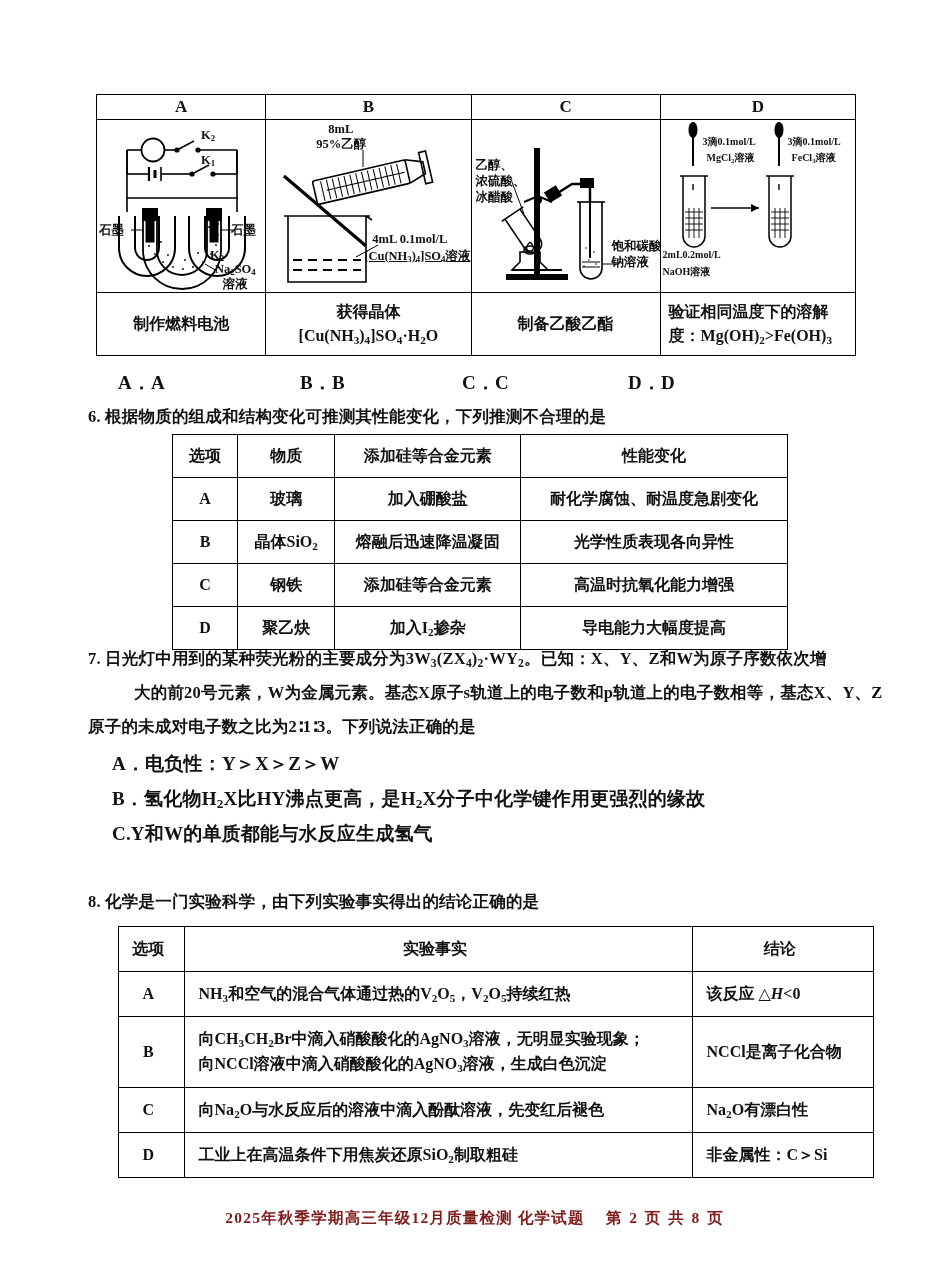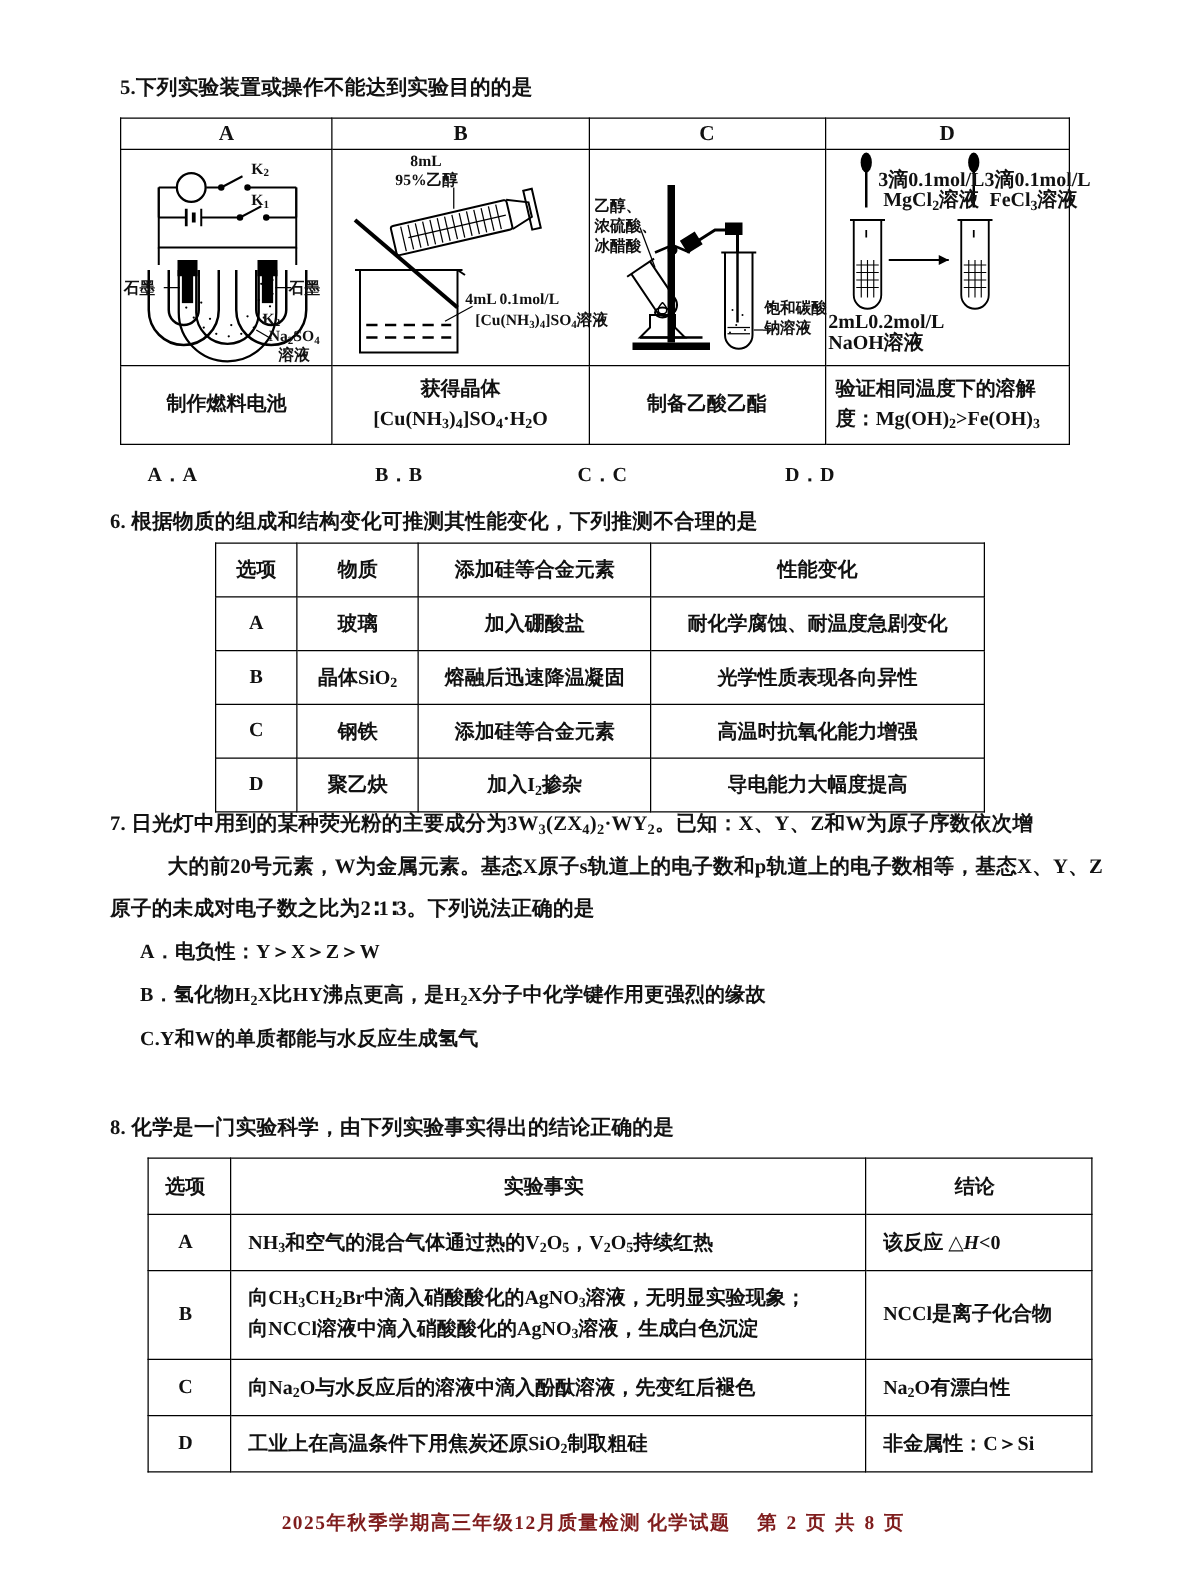--- a/index.html
+++ b/index.html
@@ -25,21 +25,21 @@
   .qtext {
     position: absolute;
     font-size: 16.5px;
     line-height: 1.55;
     letter-spacing: 0.2px;
     font-weight: 600;
     color: #121212;
   }
   .opt {
     position: absolute;
-    font-size: 16px;
+    font-size: 19px;
     font-weight: 600;
     color: #121212;
     letter-spacing: 0.2px;
   }
   sub { font-size: 70%; vertical-align: -0.25em; }
   .ital { font-style: italic; }
 
   
   table.ex {
     position: absolute;
@@ -94,31 +94,30 @@
   }
   .footer .pg { margin-left: 16px; letter-spacing: 2px; }
   .lbl {
     position: absolute;
     font-size: 12.5px;
     font-weight: 700;
     color: #111;
     white-space: nowrap;
     line-height: 1.15;
   }
-  .lbl.sm { font-size: 16px; }
+  .lbl.sm { font-size: 10px; }
 
   
   svg.fig { position:absolute; left:0; top:0; }
 </style>
 </head>
 <body>
 
 <div class="page">
 
-  <div class="qtext" style="left:96px; top:57px;">5.下列实验装置或操作不能达到实验目的的是</div>
 
   <table class="ex" id="table5">
     <tbody>
         <tr class="hdr">
       <td style="width:170px">A</td>
       <td style="width:205px">B</td>
       <td style="width:190px">C</td>
       <td style="width:195px">D</td>
     </tr>
 
@@ -267,21 +266,21 @@
 
             <g stroke="#000" stroke-width="1" fill="none">
               <path d="M97 47 L97 30"></path>
               <path d="M90 137 L112 125"></path>
             </g>
           </svg>
 
           <div class="lbl" style="left:62px; top:2px; text-align:center;">8mL</div>
           <div class="lbl" style="left:50px; top:17px;">95%乙醇</div>
           <div class="lbl" style="left:106px; top:112px;">4mL 0.1mol/L</div>
-          <div class="lbl" style="left:114px; top:129px;">[Cu(NH<sub>3</sub>)<sub>4</sub>]SO<sub>4</sub>溶液</div>
+          <div class="lbl" style="left:98px; top:129px;text-decoration:underline;">[Cu(NH<sub>3</sub>)<sub>4</sub>]SO<sub>4</sub>溶液</div>
         </div>
       </td>
 
       <td>
         <div class="cellwrap">
           <svg class="fig" width="190" height="172" viewBox="0 0 190 172">
             <g fill="none" stroke="#000" stroke-width="1.6">
 
               <rect x="62" y="28" width="6" height="126" fill="#000" stroke="none"></rect>
 

